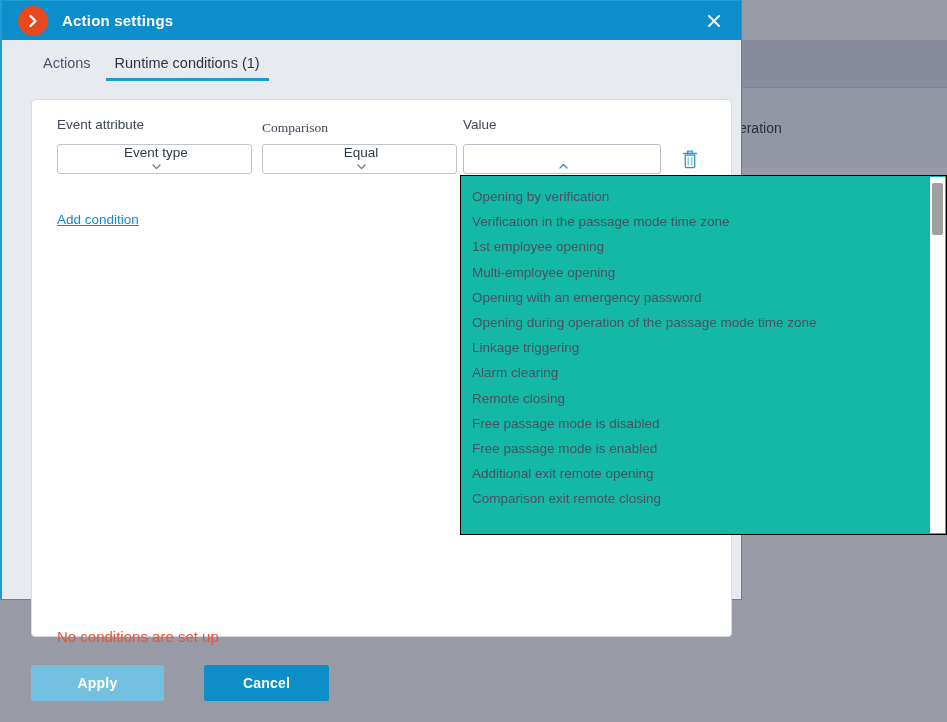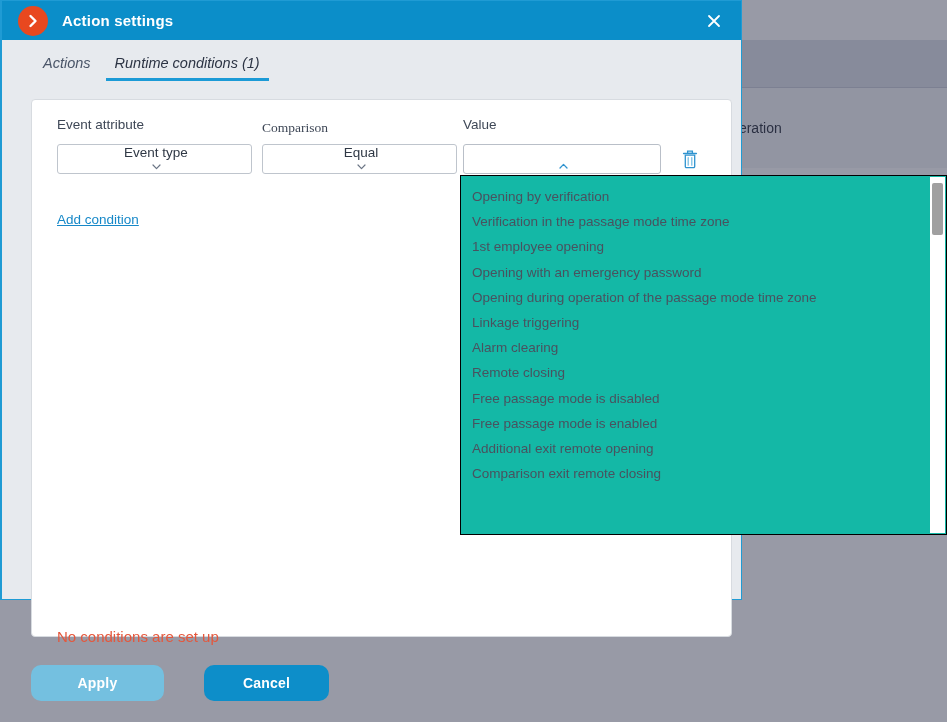--- a/index.html
+++ b/index.html
@@ -116,21 +116,20 @@
     padding-left: 29px;
     gap: 0;
   }
   .tab {
     font-size: 14.5px;
     color: #4a5568;
     padding: 0 12px 10px 12px;
     cursor: pointer;
     position: relative;
     white-space: nowrap;
-    font-style: italic;
   }
   .tab.active { color: #2c3444; }
   .tab.active::after {
     content: "";
     position: absolute;
     left: 3px;
     right: 3px;
     bottom: 0;
     height: 3px;
     background: #1b9ad6;
@@ -277,21 +276,21 @@
     height: 53px;
     padding-left: 29px;
     display: flex;
     align-items: flex-start;
     gap: 40px;
   }
   .footer-button {
     width: 133px;
     height: 36px;
     border: none;
-    border-radius: 10px;
+    border-radius: 2px;
     color: #ffffff;
     font-size: 14px;
     font-weight: bold;
     font-family: "Liberation Sans", sans-serif;
     cursor: pointer;
     letter-spacing: 0.2px;
   }
   #apply-button  { background: #74c0e0; }
   #cancel-button { background: #0d8ec9; width: 125px; }
 </style>
@@ -380,20 +379,21 @@
     <button class="footer-button" id="apply-button">Apply</button>
     <button class="footer-button" id="cancel-button">Cancel</button>
   </div>
 </div>
 
 <div id="value-dropdown">
   <ul id="value-dropdown-list">
       <li class="dropdown-option">Opening by verification</li>
       <li class="dropdown-option">Verification in the passage mode time zone</li>
       <li class="dropdown-option">1st employee opening</li>
+      <li class="dropdown-option">Multi-employee opening</li>
       <li class="dropdown-option">Opening with an emergency password</li>
       <li class="dropdown-option">Opening during operation of the passage mode time zone</li>
       <li class="dropdown-option">Linkage triggering</li>
       <li class="dropdown-option">Alarm clearing</li>
       <li class="dropdown-option">Remote closing</li>
       <li class="dropdown-option">Free passage mode is disabled</li>
       <li class="dropdown-option">Free passage mode is enabled</li>
       <li class="dropdown-option">Additional exit remote opening</li>
       <li class="dropdown-option">Comparison exit remote closing</li>
     </ul>

